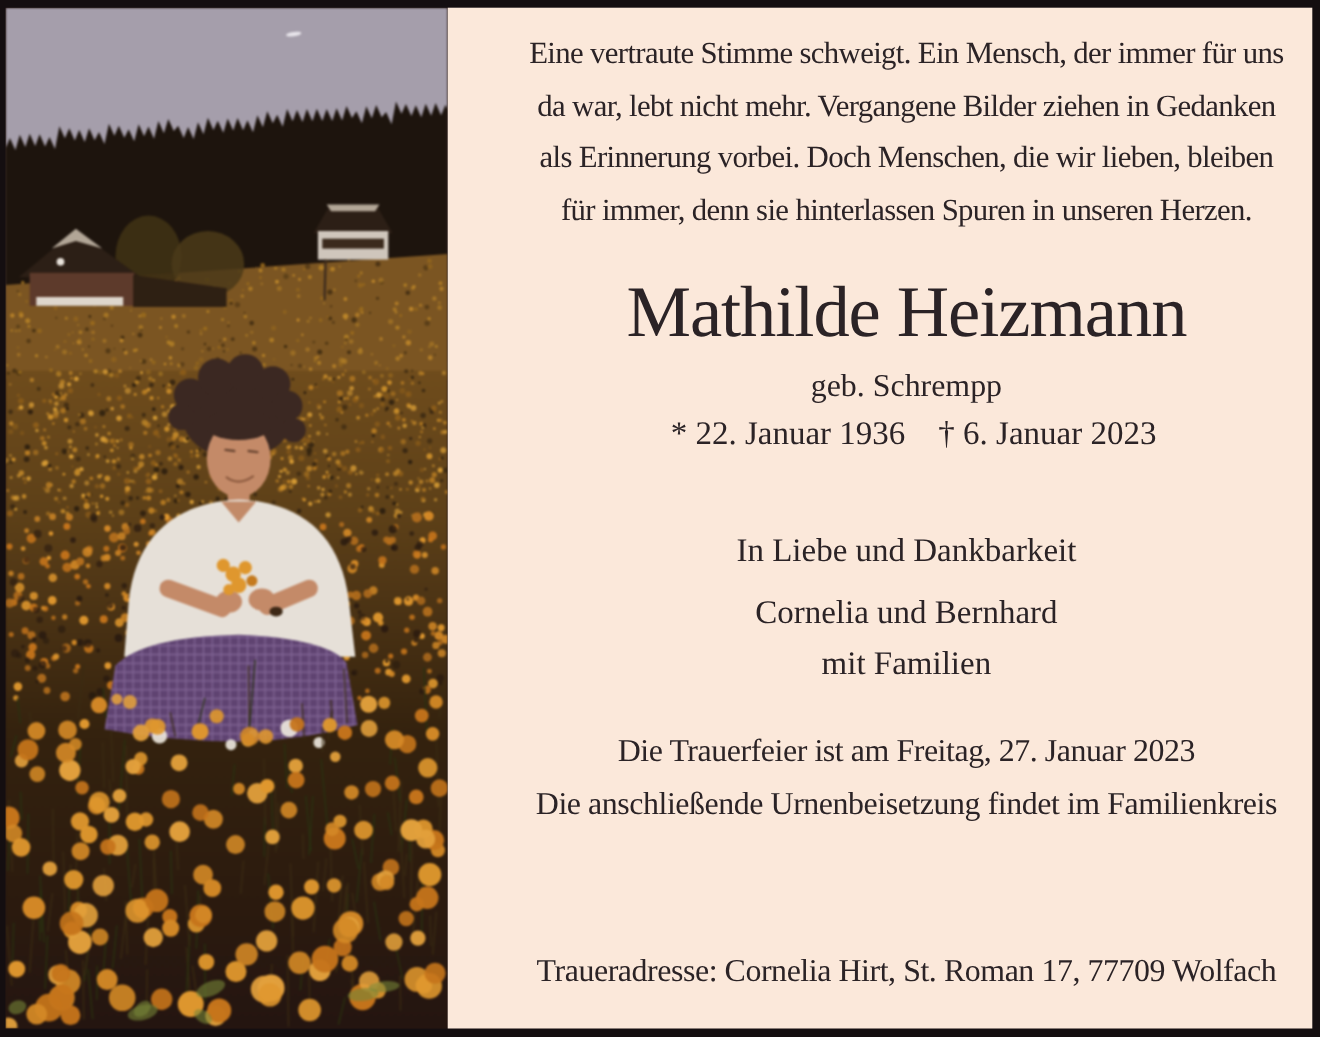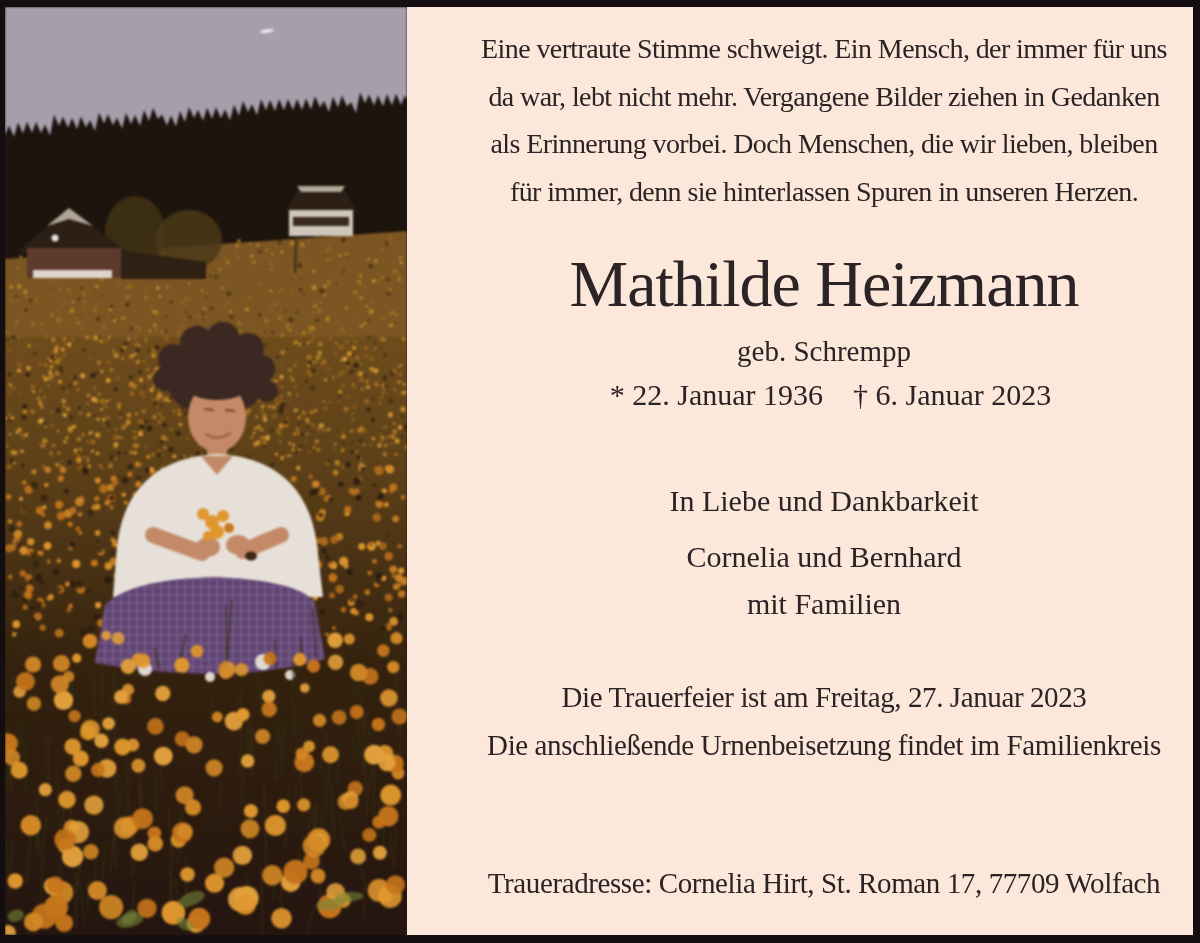--- a/index.html
+++ b/index.html
@@ -18,21 +18,21 @@
   }
   .block{position:absolute;left:0;right:0;text-align:center;white-space:nowrap;padding-left:48px;}
   .verse{top:18px;font-size:28px;line-height:47.5px;letter-spacing:-0.6px;}
   .name{top:232px;font-size:66px;line-height:90px;letter-spacing:-1px;font-weight:400;}
   .maiden{top:325px;font-size:29px;line-height:38px;}
   .dates{top:368px;font-size:30px;line-height:40px;margin-left:13px;}
   .dates .death{margin-left:30px;}
   .farewell-heading{top:474px;font-size:30px;line-height:40px;text-align:center;}
   .mourner-1{top:530px;font-size:30px;line-height:40px;}
   .mourner-2{top:577px;font-size:30px;line-height:40px;}
-  .funeral{top:666px;font-size:29px;line-height:48px;letter-spacing:-0.4px;}
+  .funeral{top:652px;font-size:29px;line-height:48px;letter-spacing:-0.4px;}
   .funeral .bold{font-weight:700;}
   .address{top:856px;font-size:29px;line-height:40px;letter-spacing:-0.4px;}
 
   
   .sky{fill:var(--p-sky,#a59eab);}
   .scratch{fill:#efecf2;opacity:.9;}
   .forest{fill:var(--p-forest,#1d140d);}
   .meadow{fill:var(--p-meadow,#7a5524);}
   .tree{fill:var(--p-tree,#3d2f15);opacity:.95;}
   .tree2{fill:#4a3a1a;opacity:.85;}

